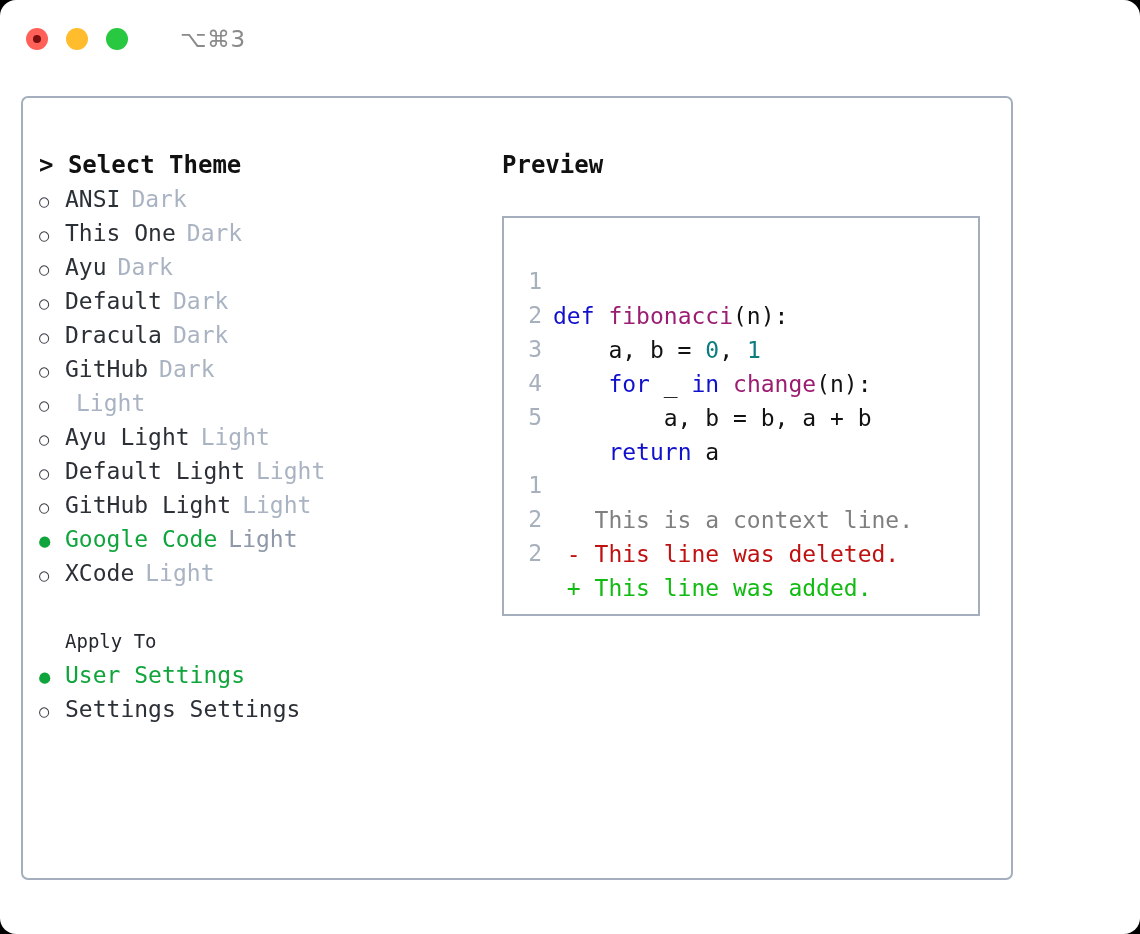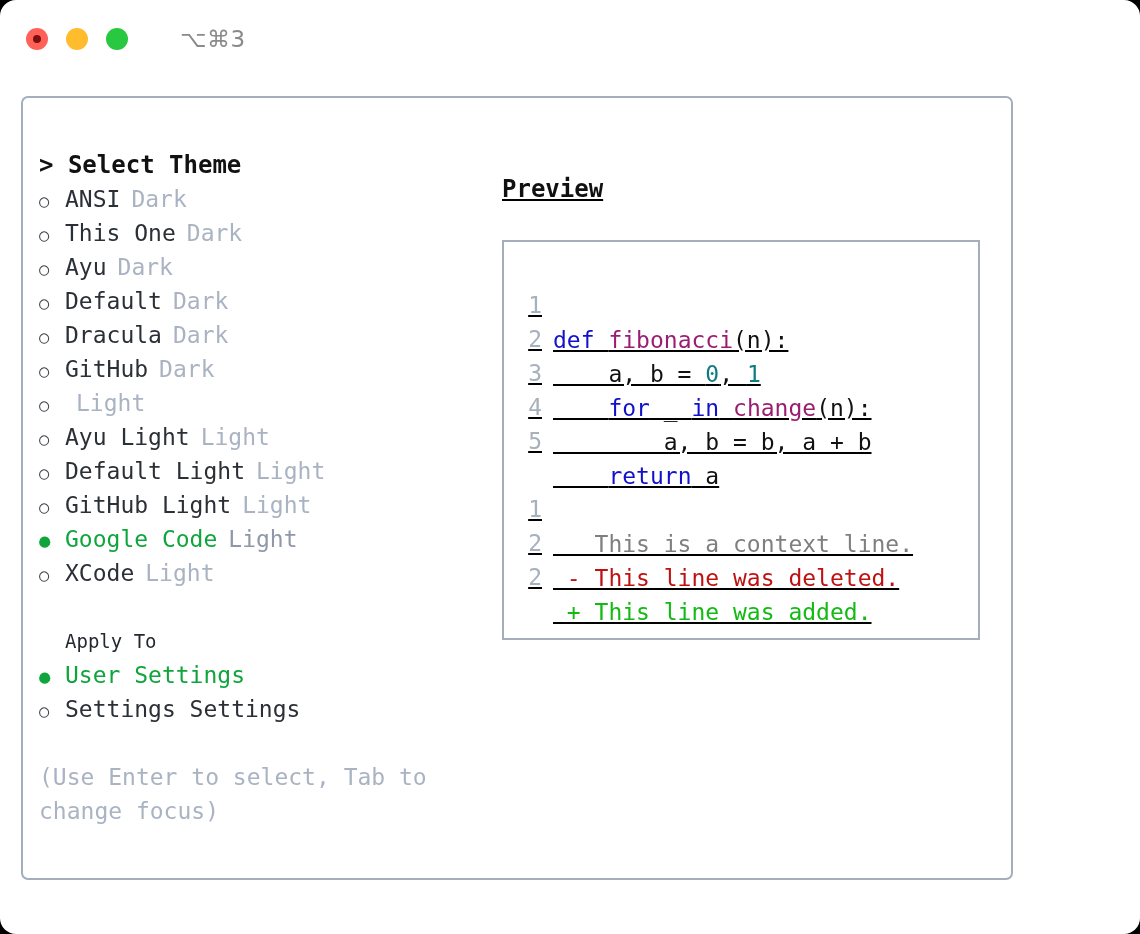--- a/index.html
+++ b/index.html
@@ -89,23 +89,22 @@
     display: flex;
   }
 
   .left-col {
     width: 470px;
     padding: 50px 0 0 16px;
     box-sizing: border-box;
   }
   .right-col {
     flex: 1;
-    padding: 74px 0 0 9px;
-    box-sizing: border-box;
-    text-decoration: underline;
+    padding: 50px 0 0 9px;
+    box-sizing: border-box;
   }
 
   
   .heading {
     font-size: 24px;
     font-weight: bold;
     color: #111111;
     letter-spacing: 0px;
     white-space: pre;
     line-height: 34px;
@@ -246,21 +245,20 @@
 
         <div class="section-gap"></div>
 
         <div class="subheading">Apply To</div>
 
         <div id="apply-list">
             <div class="opt-row selected"><span class="marker sel">●</span><span class="opt-label">User Settings</span></div>
             <div class="opt-row"><span class="marker">○</span><span class="opt-label">Settings Settings</span></div>
           </div>
 
-        <div class="hint">(Use Enter to select, Tab to change focus)</div>
       </div>
 
       <div class="right-col">
         <div class="preview-title">Preview</div>
 
         <div class="code-box">
           <div id="code-lines">
               <div class="code-line"><span class="ln">1</span><span class="code-text"><span class="tok-kw">def </span><span class="tok-fn">fibonacci</span><span class="tok-pl">(n):</span></span></div>
               <div class="code-line"><span class="ln">2</span><span class="code-text"><span class="tok-pl">    a, b = </span><span class="tok-num">0</span><span class="tok-pl">, </span><span class="tok-num">1</span></span></div>
               <div class="code-line"><span class="ln">3</span><span class="code-text"><span class="tok-pl">    </span><span class="tok-kw">for</span><span class="tok-pl"> _ </span><span class="tok-kw">in</span><span class="tok-pl"> </span><span class="tok-fn">change</span><span class="tok-pl">(n):</span></span></div>

